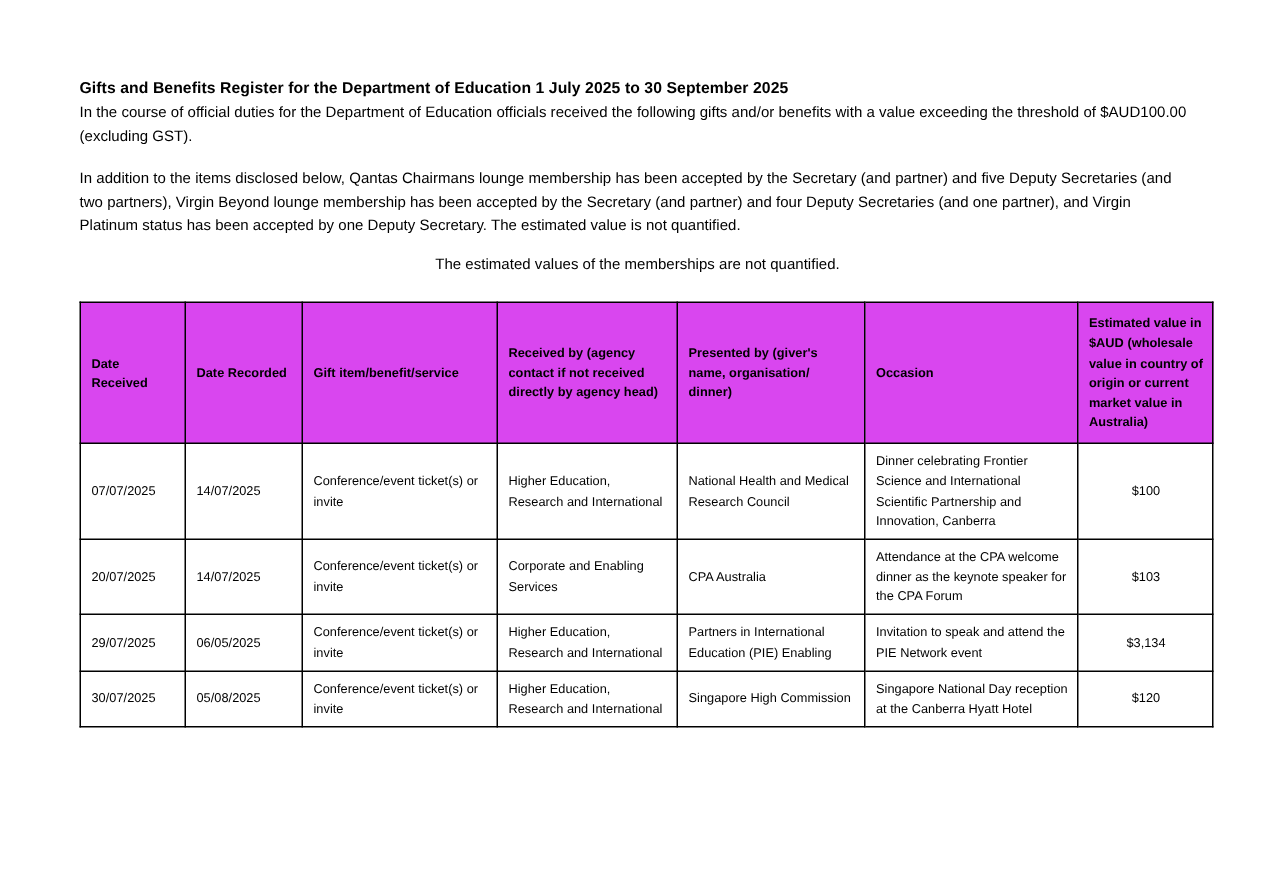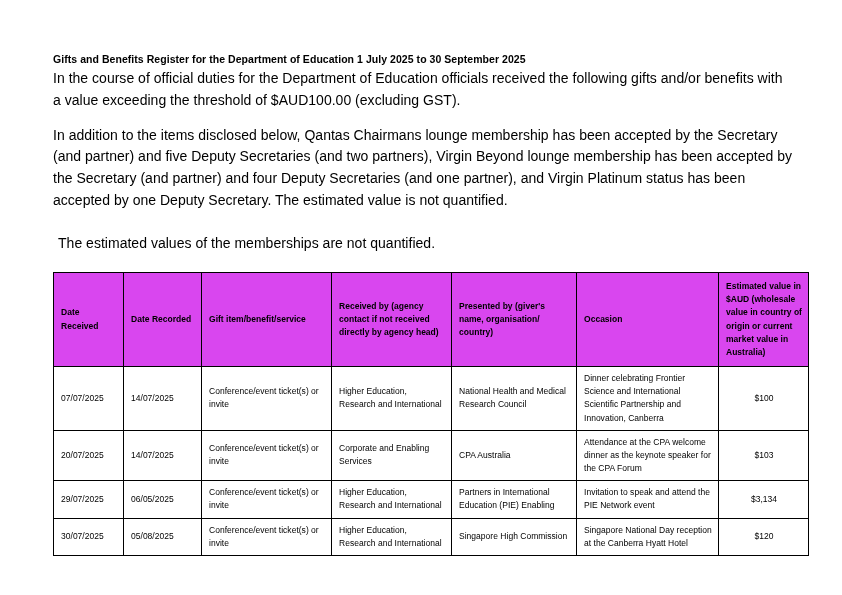--- a/index.html
+++ b/index.html
@@ -22,32 +22,33 @@
     padding: 52px 50px 0 53px;
   }
   .doc-title {
     font-size: 10.5px;
     font-weight: bold;
     line-height: 1.35;
     margin: 0 0 2px 0;
     letter-spacing: 0.05px;
   }
   .intro-para {
-    font-size: 14px;
+    font-size: 10px;
     line-height: 1.55;
     margin: 0;
     max-width: 740px;
     letter-spacing: 0.02px;
   }
   .intro-para.spaced {
     margin-top: 13px;
   }
   .intro-para.indent {
-    margin-top: 22px;
+    margin-top: 10px;
     padding-left: 5px;
+    text-align: center;
   }
   table.register {
     border-collapse: collapse;
     width: 755px;
     margin-top: 17px;
     table-layout: fixed;
   }
   table.register th,
   table.register td {
     border: 1px solid #000000;
@@ -104,21 +105,21 @@
       <col class="col-presented-by">
       <col class="col-occasion">
       <col class="col-value">
     </colgroup>
     <thead>
       <tr>
         <th>Date Received</th>
         <th>Date Recorded</th>
         <th>Gift item/benefit/service</th>
         <th>Received by (agency contact if not received directly by agency head)</th>
-        <th>Presented by (giver's name, organisation/ country)</th>
+        <th>Presented by (giver's name, organisation/ dinner)</th>
         <th>Occasion</th>
         <th class="value-head">Estimated value in $AUD (wholesale value in country of origin or current market value in Australia)</th>
       </tr>
     </thead>
     <tbody>
       <tr>
         <td class="mid">07/07/2025</td>
         <td class="mid">14/07/2025</td>
         <td class="mid">Conference/event ticket(s) or invite</td>
         <td class="mid">Higher Education, Research and International</td>

